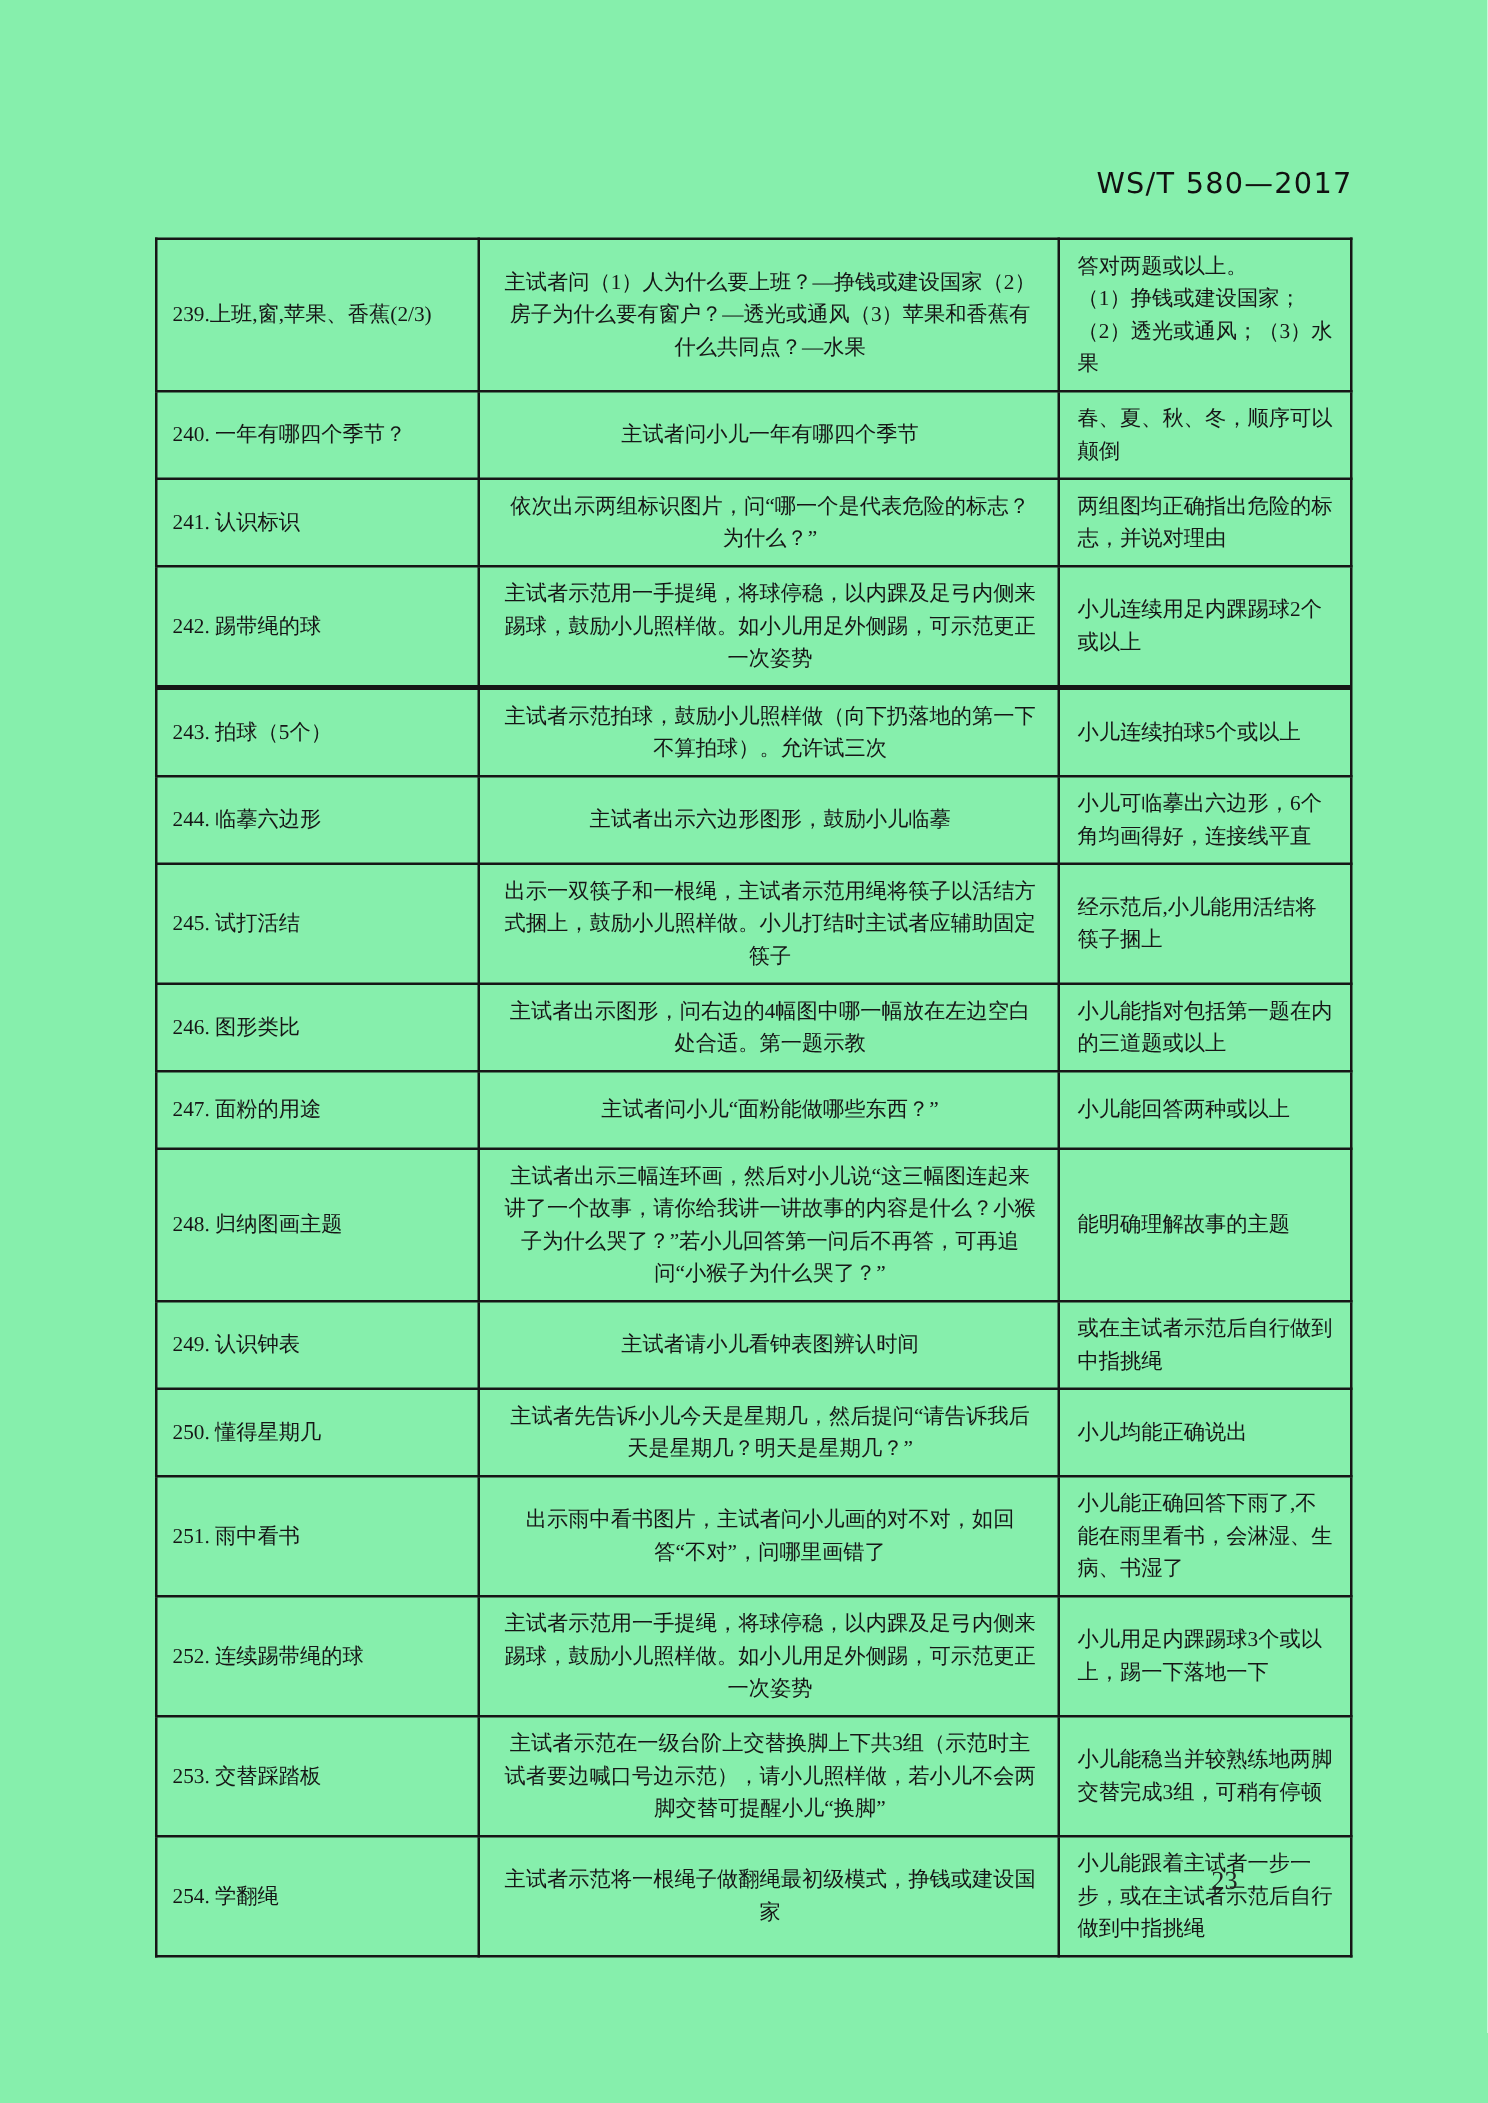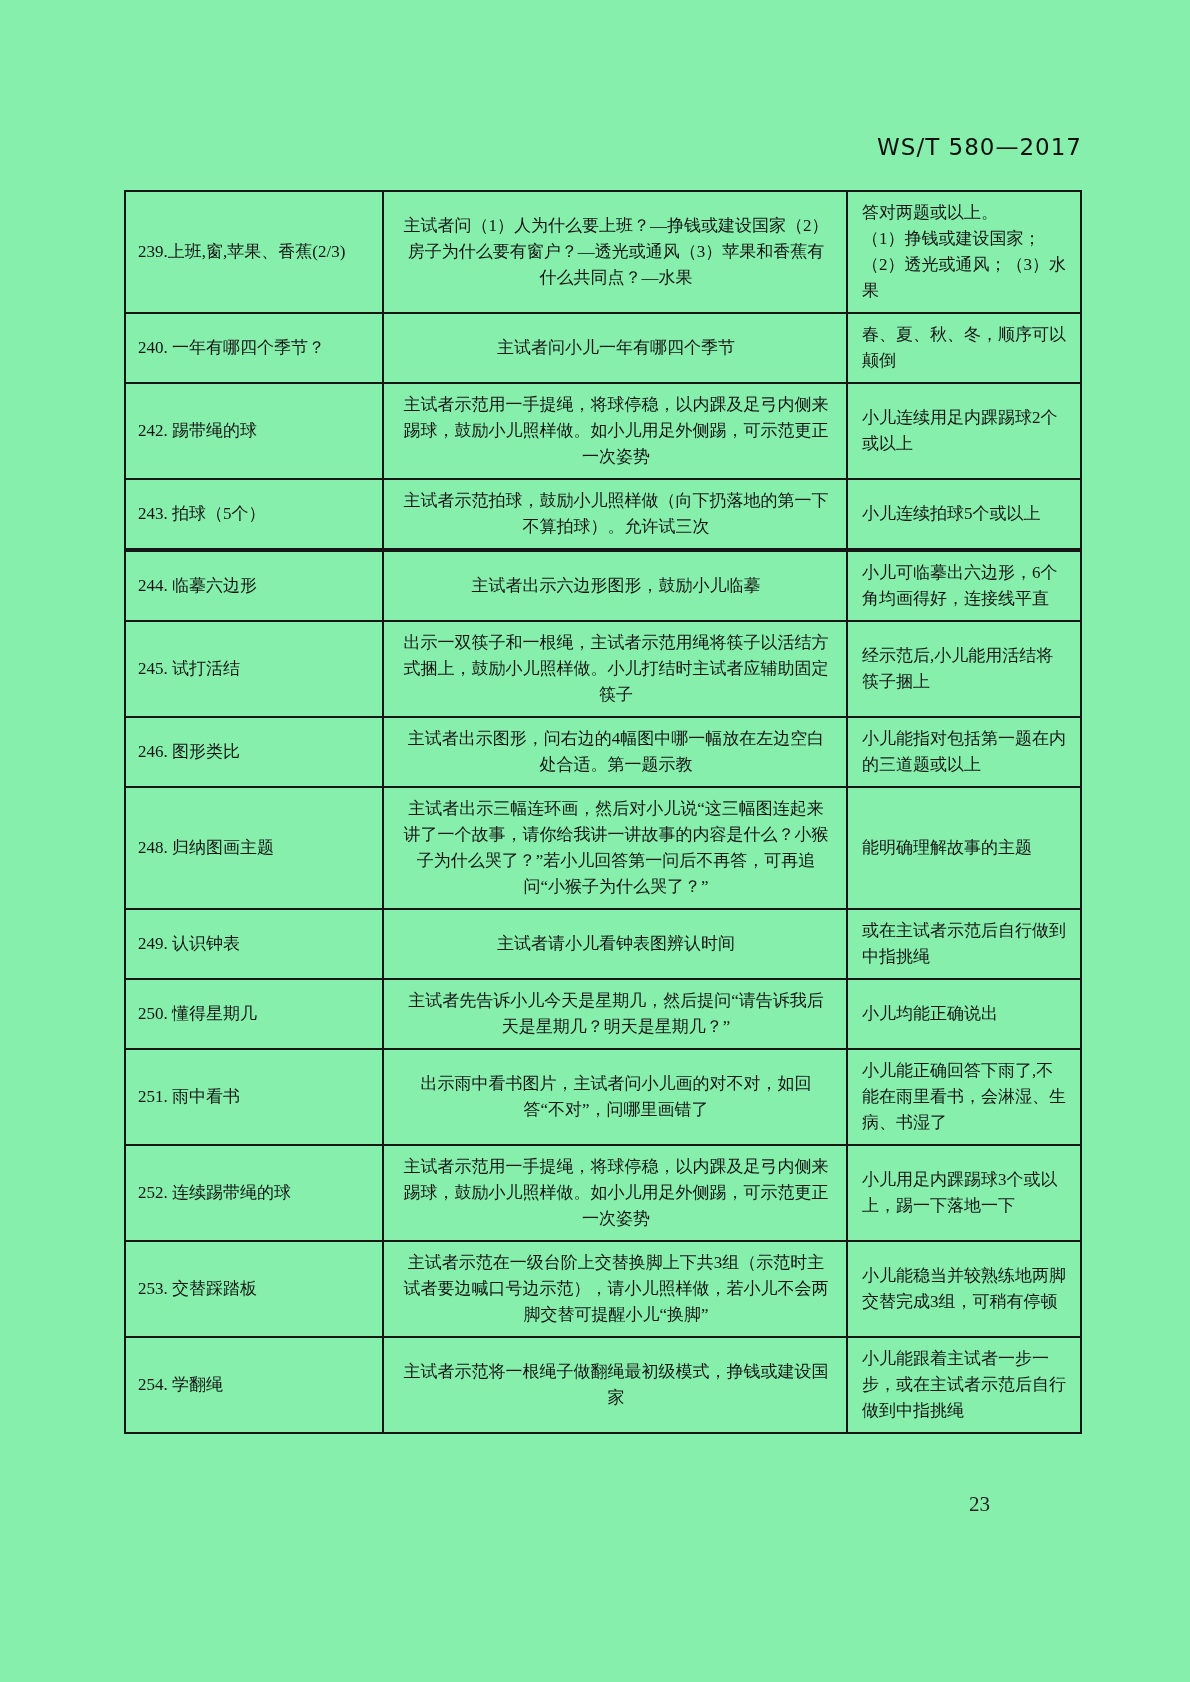--- a/index.html
+++ b/index.html
@@ -77,20 +77,25 @@
     <td class="col-criteria">答对两题或以上。
 （1）挣钱或建设国家；（2）透光或通风；（3）水果</td>
   </tr>
 
   <tr>
     <td class="col-item">240. 一年有哪四个季节？</td>
     <td class="col-method">主试者问小儿一年有哪四个季节</td>
     <td class="col-criteria">春、夏、秋、冬，顺序可以颠倒</td>
   </tr>
 
+  <tr>
+    <td class="col-item">241. 认识标识</td>
+    <td class="col-method">依次出示两组标识图片，问“哪一个是代表危险的标志？为什么？”</td>
+    <td class="col-criteria">两组图均正确指出危险的标志，并说对理由</td>
+  </tr>
 
   <tr>
     <td class="col-item">242. 踢带绳的球</td>
     <td class="col-method">主试者示范用一手提绳，将球停稳，以内踝及足弓内侧来踢球，鼓励小儿照样做。如小儿用足外侧踢，可示范更正一次姿势</td>
     <td class="col-criteria">小儿连续用足内踝踢球2个或以上</td>
   </tr>
 
   <tr>
     <td class="col-item">243. 拍球（5个）</td>
     <td class="col-method">主试者示范拍球，鼓励小儿照样做（向下扔落地的第一下不算拍球）。允许试三次</td>
@@ -108,20 +113,25 @@
     <td class="col-method">出示一双筷子和一根绳，主试者示范用绳将筷子以活结方式捆上，鼓励小儿照样做。小儿打结时主试者应辅助固定筷子</td>
     <td class="col-criteria">经示范后,小儿能用活结将筷子捆上</td>
   </tr>
 
   <tr>
     <td class="col-item">246. 图形类比</td>
     <td class="col-method">主试者出示图形，问右边的4幅图中哪一幅放在左边空白处合适。第一题示教</td>
     <td class="col-criteria">小儿能指对包括第一题在内的三道题或以上</td>
   </tr>
 
+  <tr>
+    <td class="col-item">247. 面粉的用途</td>
+    <td class="col-method">主试者问小儿“面粉能做哪些东西？”</td>
+    <td class="col-criteria">小儿能回答两种或以上</td>
+  </tr>
 
   <tr>
     <td class="col-item">248. 归纳图画主题</td>
     <td class="col-method">主试者出示三幅连环画，然后对小儿说“这三幅图连起来讲了一个故事，请你给我讲一讲故事的内容是什么？小猴子为什么哭了？”若小儿回答第一问后不再答，可再追问“小猴子为什么哭了？”</td>
     <td class="col-criteria">能明确理解故事的主题</td>
   </tr>
 
   <tr>
     <td class="col-item">249. 认识钟表</td>
     <td class="col-method">主试者请小儿看钟表图辨认时间</td>

